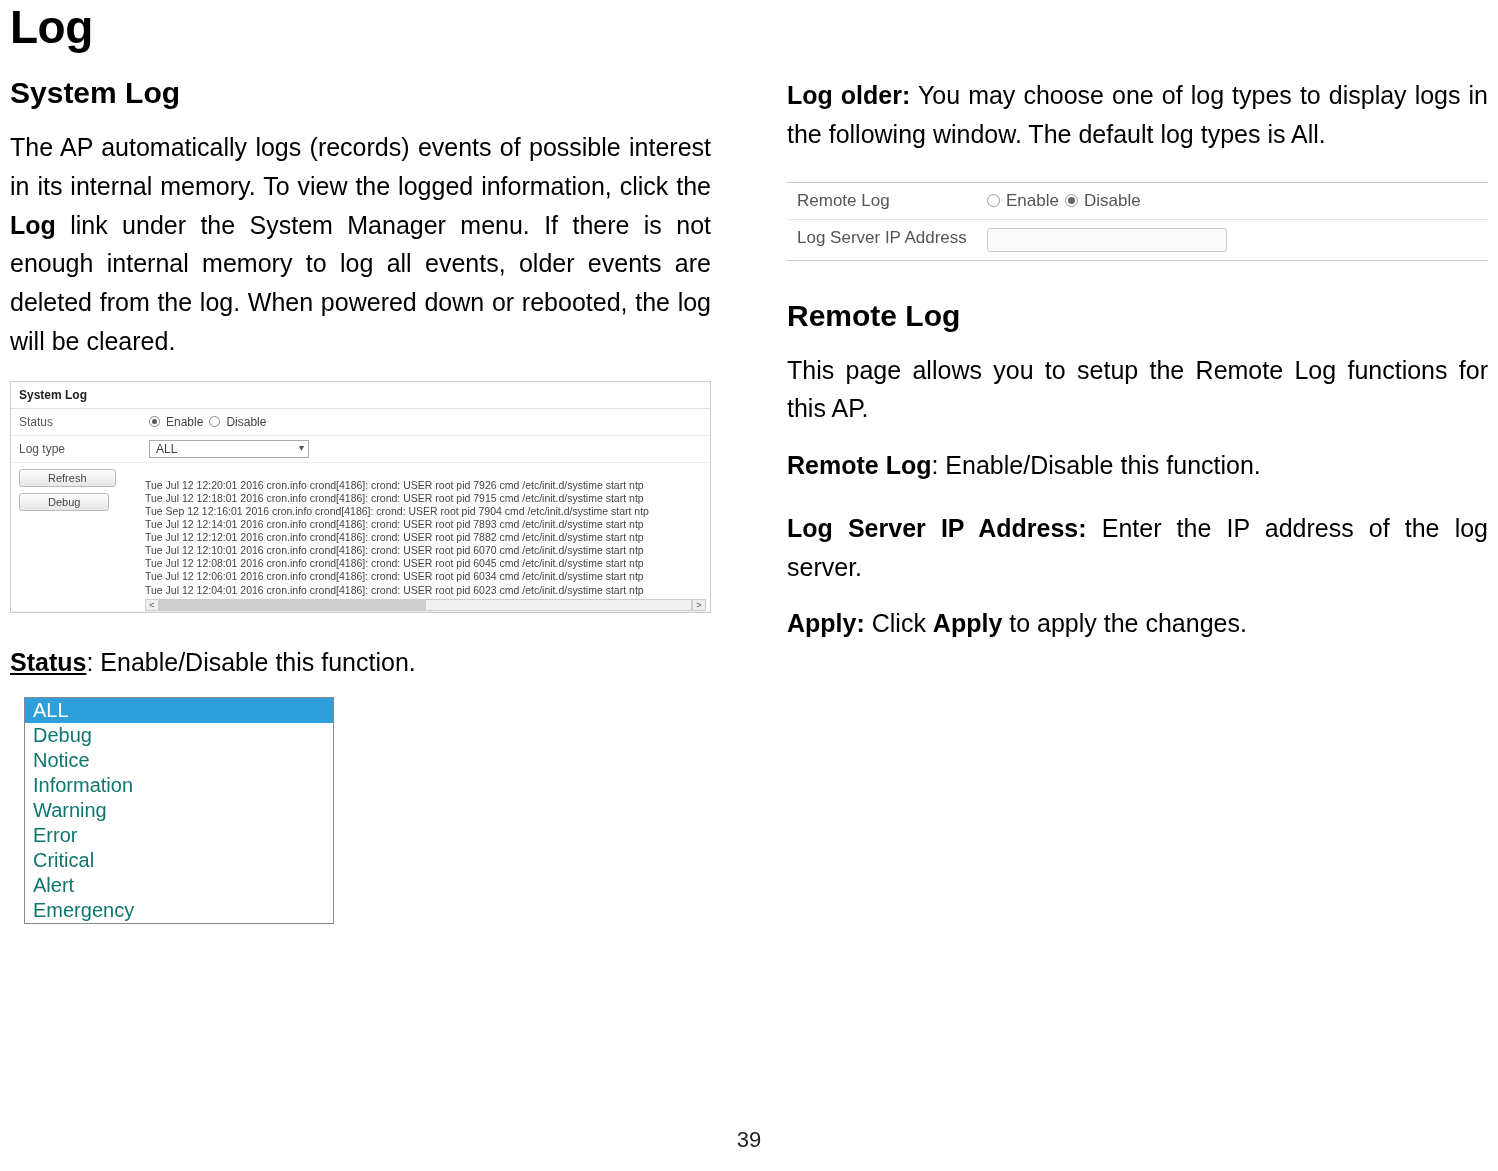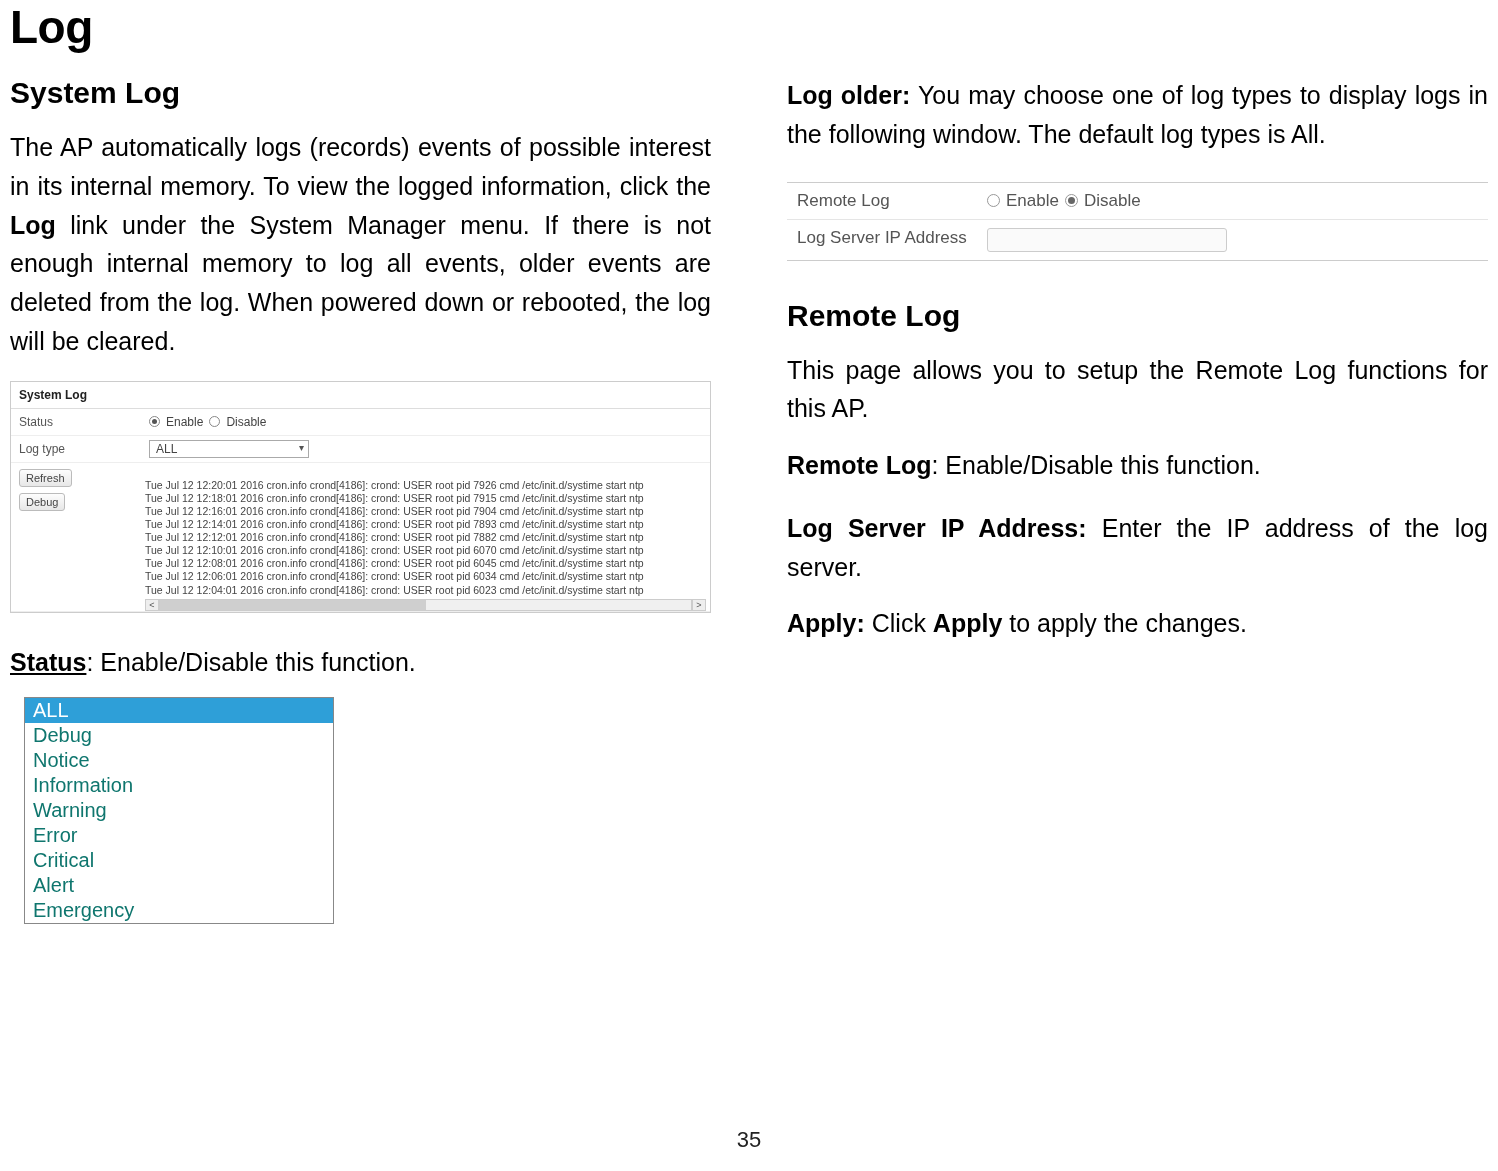--- a/index.html
+++ b/index.html
@@ -84,21 +84,21 @@
     width: 130px;
     padding: 6px 8px;
     display: flex;
     flex-direction: column;
     gap: 6px;
   }
   .syslog-btn {
     background: linear-gradient(#fdfdfd,#e7e7e7);
     border: 1px solid #bbb;
     border-radius: 3px;
-    padding: 2px 6px;
+    padding: 2px 28px;
     font-size: 11px;
     color: #444;
     width: fit-content;
     cursor: pointer;
   }
   .syslog-logarea {
     flex: 1;
     padding: 16px 4px 0 4px;
   }
   .logline {
@@ -194,21 +194,21 @@
         </div>
       </div>
       <div class="syslog-row">
         <div class="syslog-buttons">
           <button class="syslog-btn">Refresh</button>
           <button class="syslog-btn">Debug</button>
         </div>
         <div class="syslog-logarea">
           <div class="logline">Tue Jul 12 12:20:01 2016 cron.info crond[4186]: crond: USER root pid 7926 cmd /etc/init.d/systime start ntp</div>
           <div class="logline">Tue Jul 12 12:18:01 2016 cron.info crond[4186]: crond: USER root pid 7915 cmd /etc/init.d/systime start ntp</div>
-          <div class="logline">Tue Jul 12 12:16:01 2016 cron.info crond[4186]: crond: USER root pid 7904 cmd /etc/init.d/systime start ntp</div>
+          <div class="logline">Tue Sep 12 12:16:01 2016 cron.info crond[4186]: crond: USER root pid 7904 cmd /etc/init.d/systime start ntp</div>
           <div class="logline">Tue Jul 12 12:14:01 2016 cron.info crond[4186]: crond: USER root pid 7893 cmd /etc/init.d/systime start ntp</div>
           <div class="logline">Tue Jul 12 12:12:01 2016 cron.info crond[4186]: crond: USER root pid 7882 cmd /etc/init.d/systime start ntp</div>
           <div class="logline">Tue Jul 12 12:10:01 2016 cron.info crond[4186]: crond: USER root pid 6070 cmd /etc/init.d/systime start ntp</div>
           <div class="logline">Tue Jul 12 12:08:01 2016 cron.info crond[4186]: crond: USER root pid 6045 cmd /etc/init.d/systime start ntp</div>
           <div class="logline">Tue Jul 12 12:06:01 2016 cron.info crond[4186]: crond: USER root pid 6034 cmd /etc/init.d/systime start ntp</div>
           <div class="logline">Tue Jul 12 12:04:01 2016 cron.info crond[4186]: crond: USER root pid 6023 cmd /etc/init.d/systime start ntp</div>
           <div class="log-scroll">
             <div class="scroll-btn">&lt;</div>
             <div class="scroll-track">
                 <div class="scroll-thumb"></div>
@@ -270,13 +270,13 @@
     <p class="body-text" style="margin-bottom:18px;">
       <span class="bold">Log Server IP Address:</span><span> Enter the IP address of the log server.</span>
     </p>
 
     <p class="body-text">
       <span class="bold">Apply:</span><span> Click </span><span class="bold">Apply</span><span> to apply the changes.</span>
     </p>
   </div>
 </div>
 
-<div class="footer">35</div>
+<div class="footer">39</div>
 
 </body></html>

